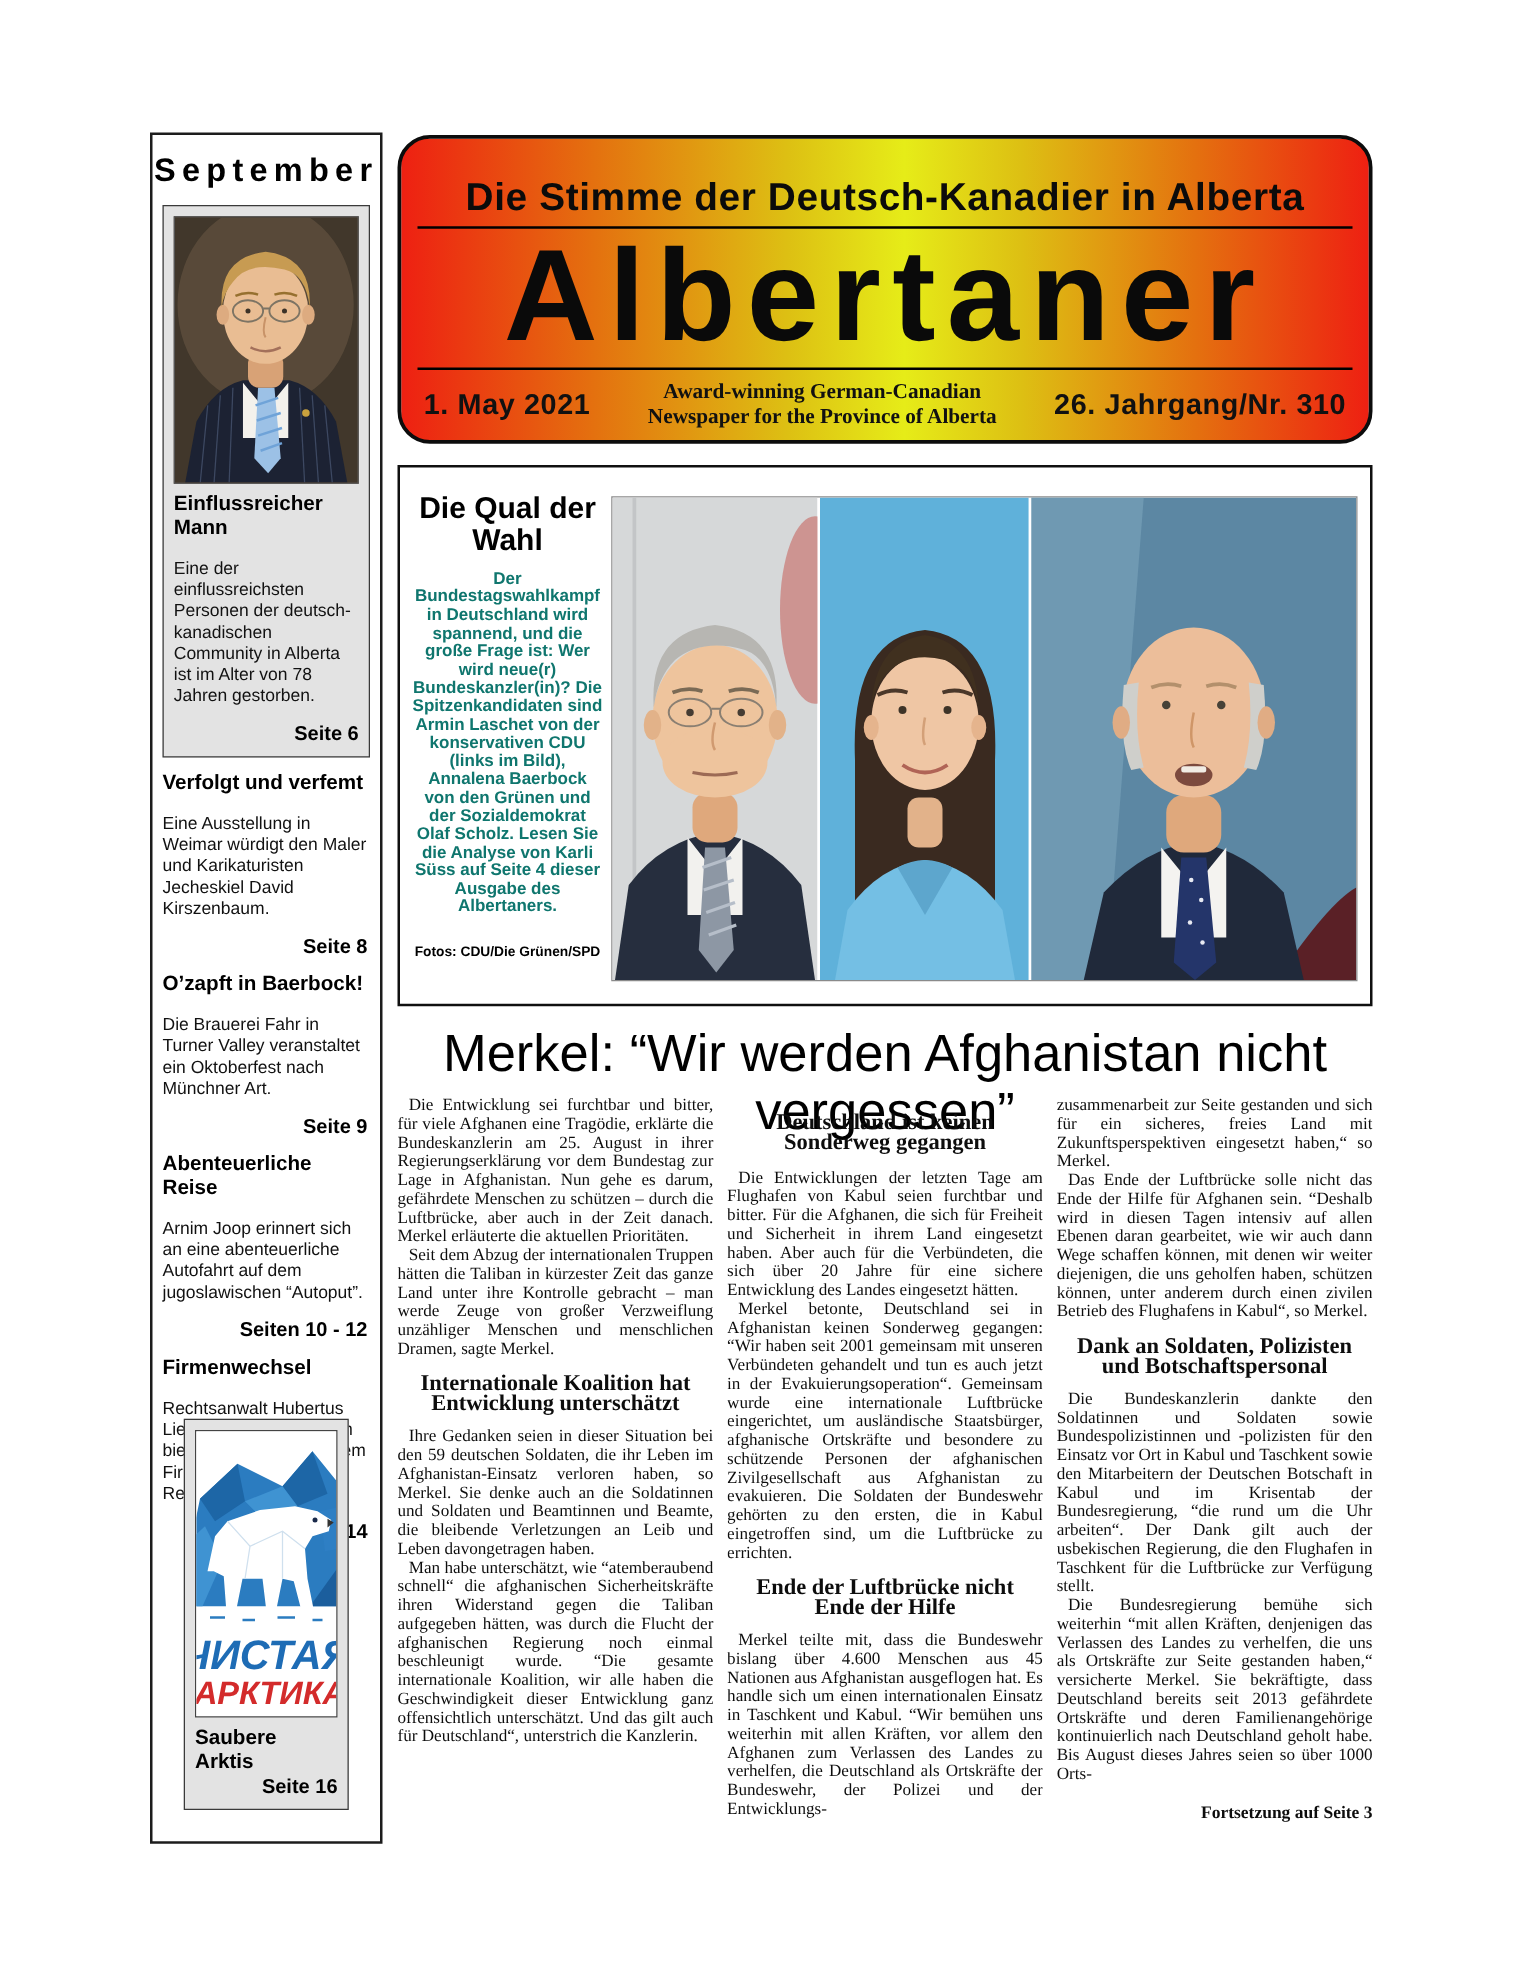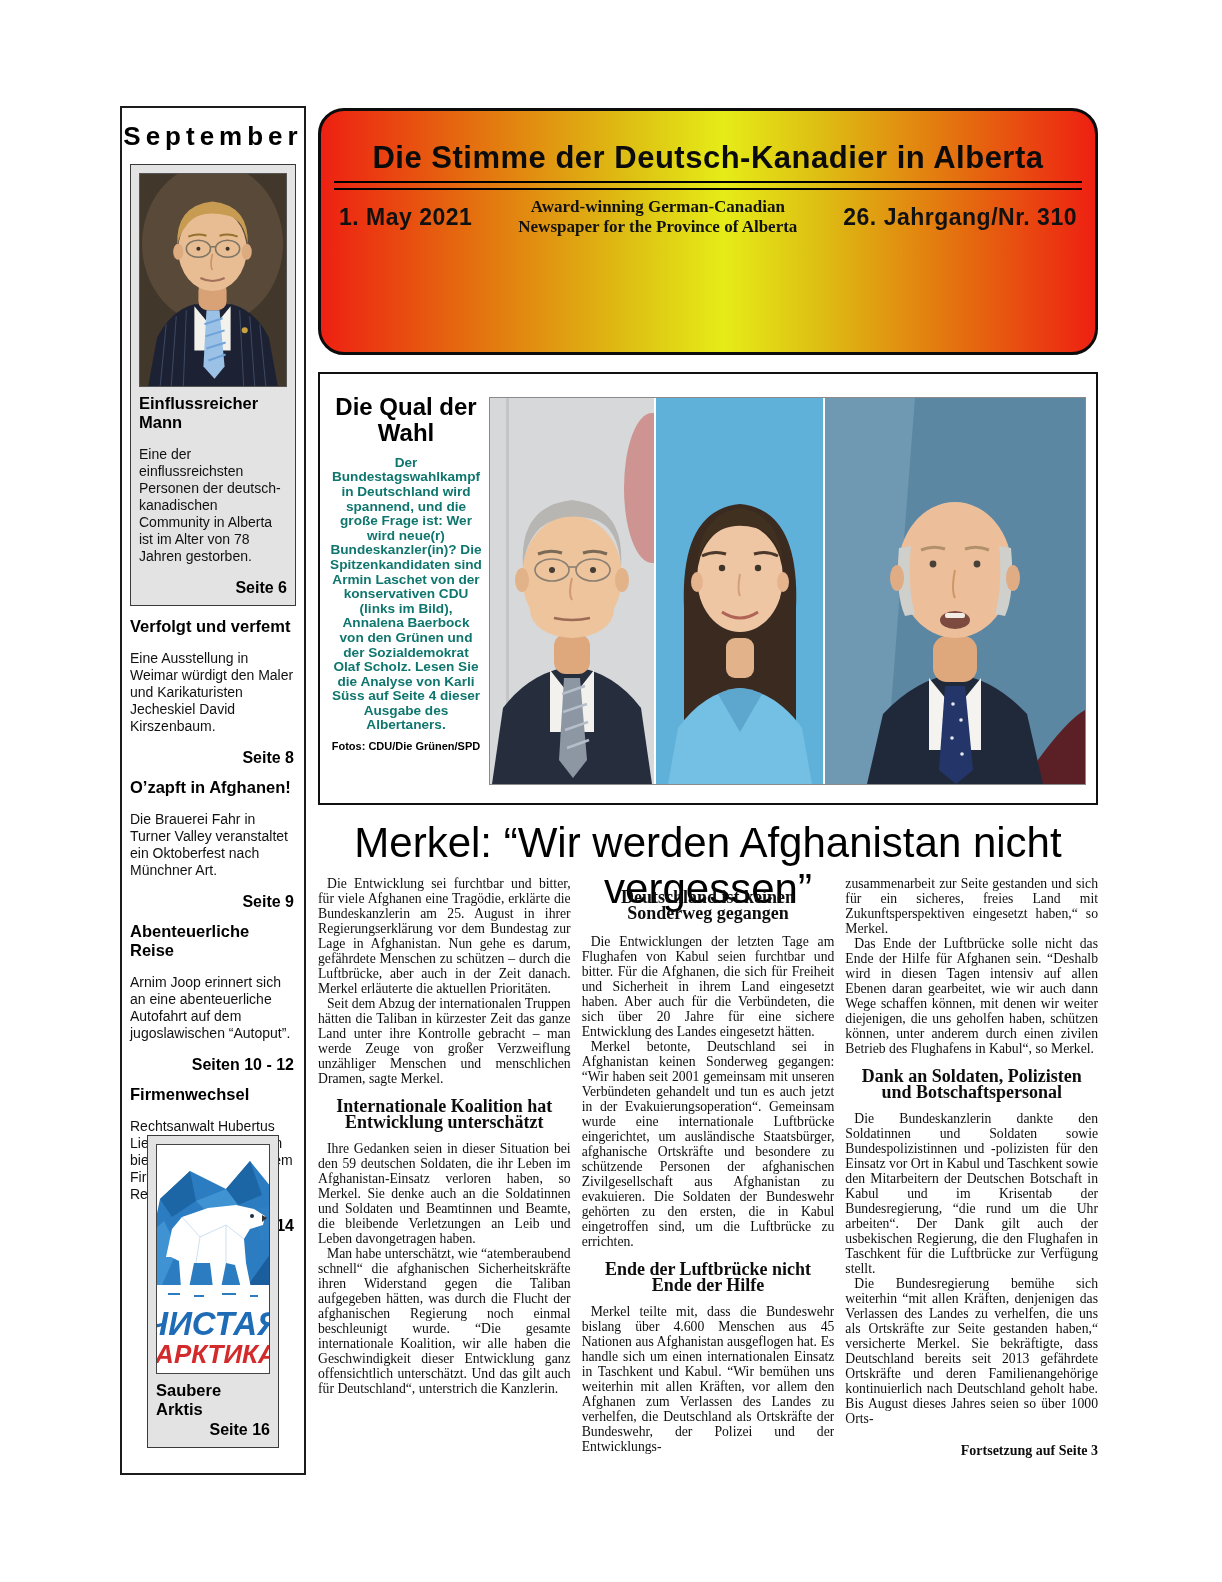--- a/index.html
+++ b/index.html
@@ -38,21 +38,21 @@
   .meta .date,.meta .issue{font-weight:bold;font-size:23px;letter-spacing:0.5px;white-space:nowrap;}
   .award{text-align:center;font-family:"Liberation Serif",serif;font-weight:bold;
          font-size:17px;line-height:1.2;}
 
   
   .feature{position:absolute;left:318px;top:372px;width:780px;height:433px;
            box-sizing:border-box;border:2.5px solid #101010;background:#fff;}
   .f-left{position:absolute;left:10px;top:20px;width:152px;text-align:center;}
   .f-title{margin:0;font-size:24px;line-height:1.1;font-weight:bold;color:#000;}
   .f-body{margin-top:9px;font-weight:bold;font-size:13.6px;line-height:14.6px;color:#0f766e;}
-  .f-credit{margin-top:7px;font-weight:bold;font-size:11px;color:#000;}
+  .f-credit{margin-top:23px;font-weight:bold;font-size:11px;color:#000;}
   .photo-strip{position:absolute;left:169px;top:23px;height:386px;display:flex;gap:2px;
                border:1px solid #8a8a8a;background:#fff;}
   .photo-strip svg{display:block;height:386px;}
 
   
   .headline{position:absolute;left:318px;top:820px;width:780px;margin:0;text-align:center;
             font-weight:normal;font-size:42px;line-height:1.1;color:#000;
             font-family:"Liberation Sans",sans-serif;}
   .columns{position:absolute;left:318px;top:876px;width:780px;height:660px;display:flex;
            gap:11px;font-family:"Liberation Serif",serif;}
@@ -119,21 +119,21 @@
       <div class="pageref">Seite 6</div>
     </section>
 
     <section class="item">
       <h3 class="t-title">Verfolgt und verfemt</h3>
       <p class="t-text">Eine Ausstellung in Weimar würdigt den Maler und Karikaturisten Jecheskiel David Kirszenbaum.</p>
       <div class="pageref">Seite 8</div>
     </section>
 
     <section class="item">
-      <h3 class="t-title">O’zapft in Afghanen!</h3>
+      <h3 class="t-title">O’zapft in Baerbock!</h3>
       <p class="t-text">Die Brauerei Fahr in Turner Valley veranstaltet ein Oktoberfest nach Münchner Art.</p>
       <div class="pageref">Seite 9</div>
     </section>
 
     <section class="item item-gap">
       <h3 class="t-title">Abenteuerliche Reise</h3>
       <p class="t-text">Arnim Joop erinnert sich an eine abenteuerliche Autofahrt auf dem jugoslawischen “Autoput”.</p>
       <div class="pageref">Seiten 10 - 12</div>
     </section>
 
@@ -173,20 +173,21 @@
         </svg>
       </div>
       <h3 class="t-title">Saubere Arktis</h3>
       <div class="pageref">Seite 16</div>
     </section>
   </aside>
 
   <header class="masthead">
     <div class="tagline">Die Stimme der Deutsch-Kanadier in Alberta</div>
     <div class="rule"></div>
+    <h1 class="mast-title">Albertaner</h1>
     <div class="rule"></div>
     <div class="meta">
       <div class="date">1. May 2021</div>
       <div class="award">
         <div>Award-winning German-Canadian</div>
         <div>Newspaper for the Province of Alberta</div>
       </div>
       <div class="issue">26. Jahrgang/Nr. 310</div>
     </div>
   </header>

